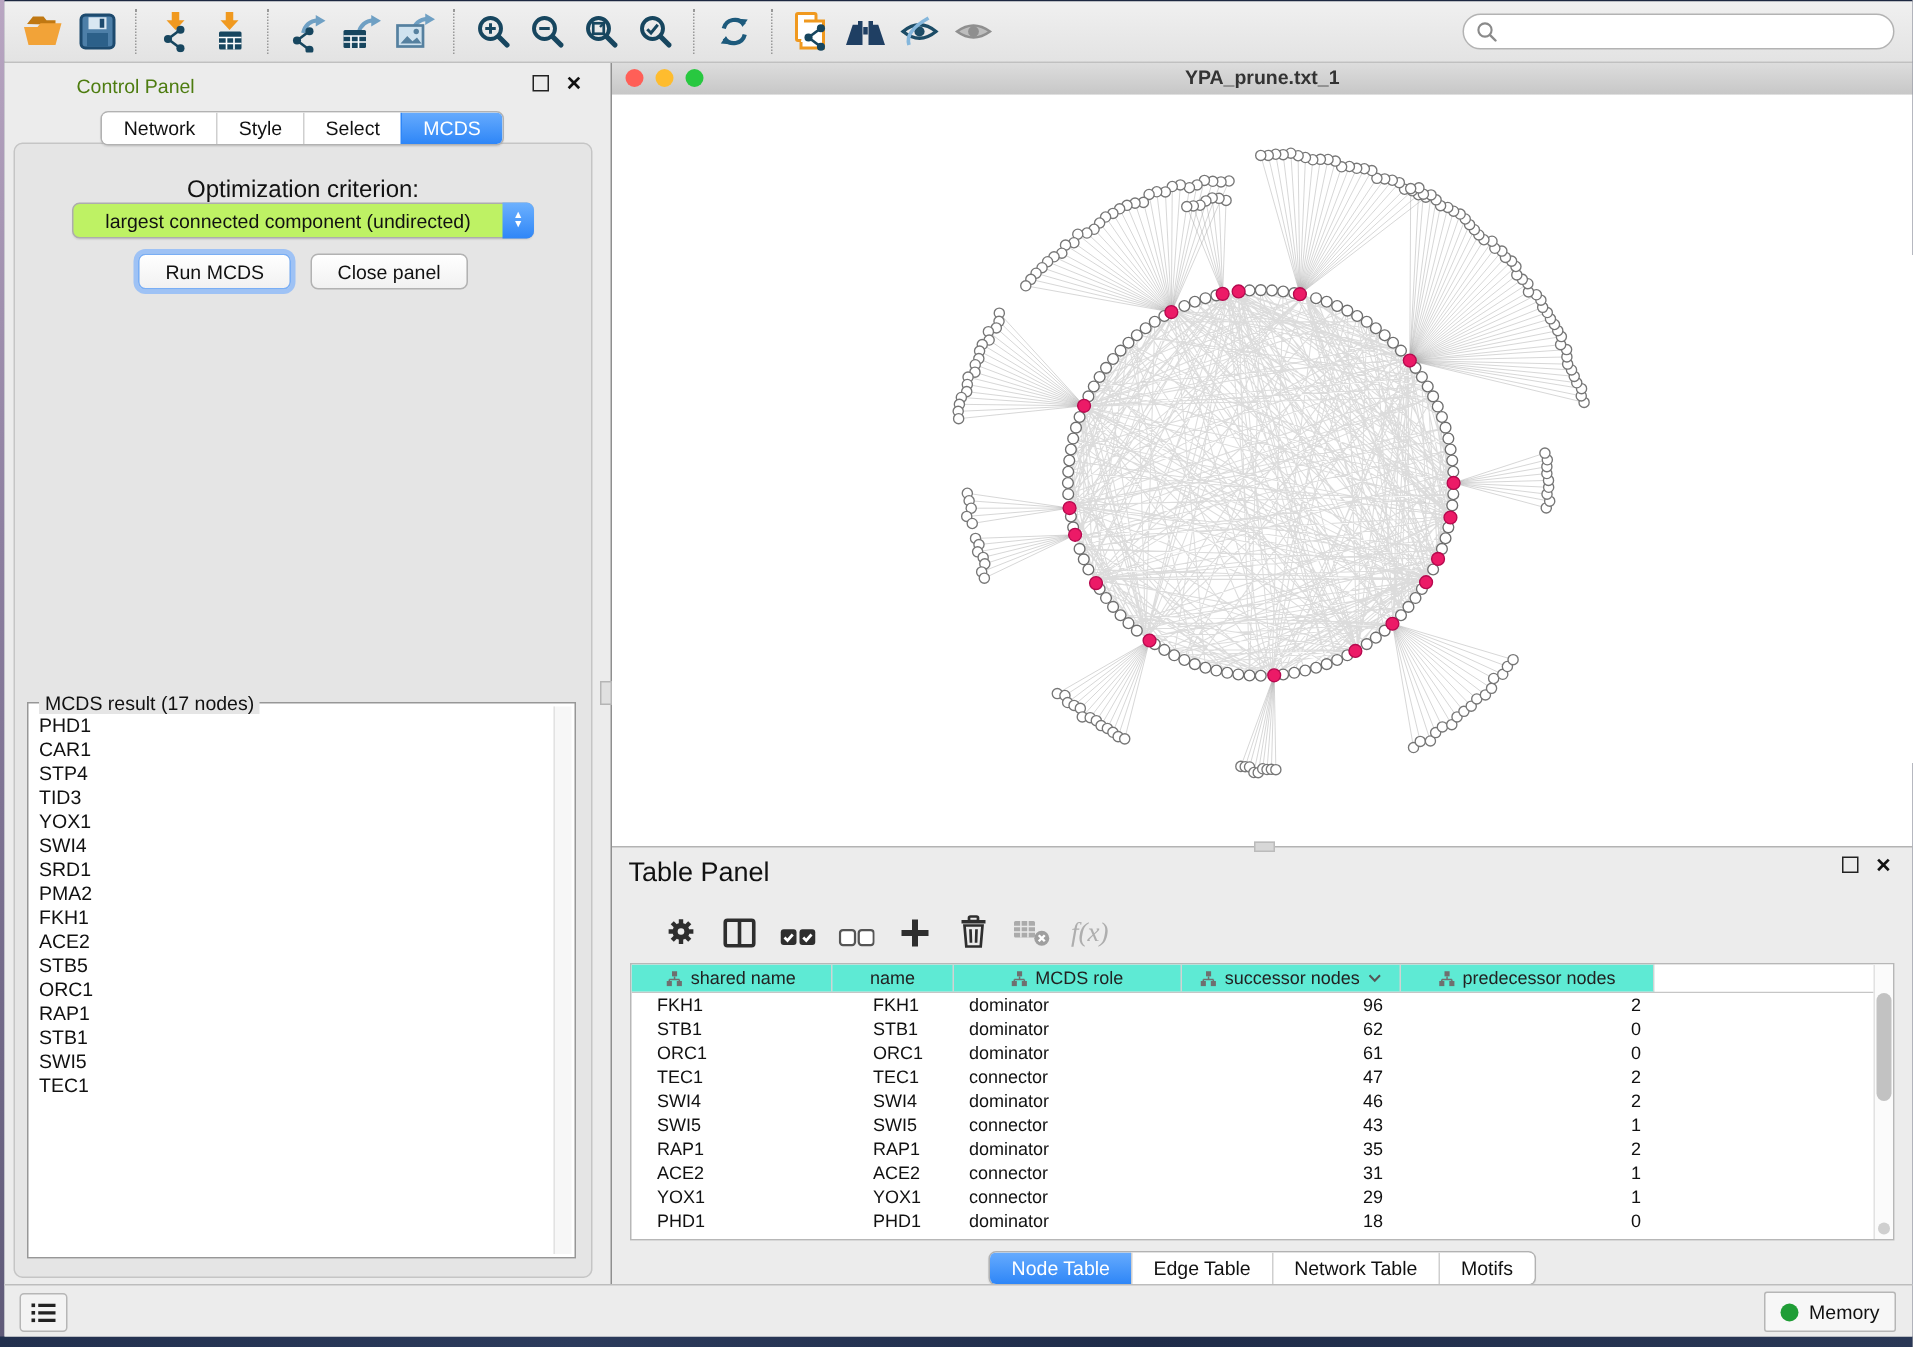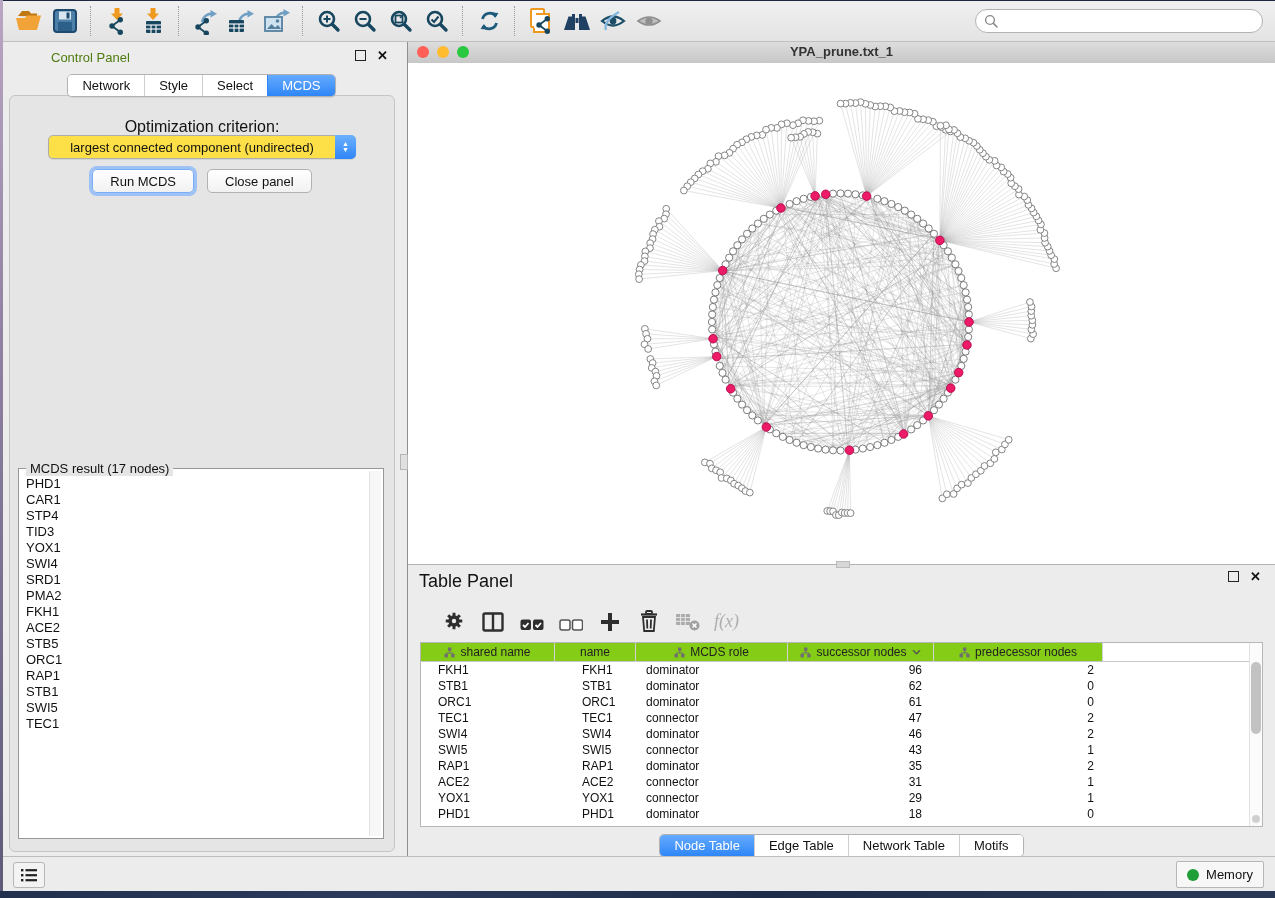--- a/index.html
+++ b/index.html
@@ -21,21 +21,21 @@
   .win-icons{position:absolute;right:12px;top:8px;display:flex;gap:11px;align-items:center;}
   .float-icon{width:9px;height:9px;border:1.5px solid #222;background:transparent;}
   .close-icon{font-size:13px;font-weight:bold;color:#111;line-height:11px;}
   .cp-tabs{position:absolute;left:0;top:32px;width:100%;display:flex;justify-content:center;z-index:2;}
   .seg{display:flex;border:1px solid #b2b2b2;border-radius:5px;overflow:hidden;background:#fff;height:21px;box-shadow:0 1px 1px rgba(0,0,0,.08);}
   .seg-item{padding:0 14px;font-size:13px;display:flex;align-items:center;background:#fff;color:#111;border-left:1px solid #cfcfcf;white-space:nowrap;}
   .seg-item:first-child{border-left:none;}
   .seg-item.active{background:linear-gradient(#66abfe,#2e86f7);color:#fff;border-left-color:#2e86f7;}
   .cp-pane{position:absolute;left:6px;right:5px;top:53px;bottom:5px;background:#e5e5e5;border:1px solid #c5c5c5;border-radius:6px;}
   .opt-label{position:absolute;top:22px;width:100%;text-align:center;font-size:16px;color:#111;}
-  .dropdown{position:absolute;left:38px;right:38px;top:39px;height:22px;background:#fde047;border:1px solid #adadad;border-radius:5px;display:flex;align-items:center;box-shadow:0 1px 1px rgba(0,0,0,.08);}
+  .dropdown{position:absolute;left:38px;right:38px;top:39px;height:22px;background:#bef264;border:1px solid #adadad;border-radius:5px;display:flex;align-items:center;box-shadow:0 1px 1px rgba(0,0,0,.08);}
   .dd-text{flex:1;text-align:center;font-size:13px;color:#111;white-space:nowrap;overflow:hidden;}
   .dd-step{width:21px;align-self:stretch;margin:-1px -1px -1px 0;background:linear-gradient(#6db1fe,#2f86f7);border-radius:0 5px 5px 0;color:#fff;display:flex;flex-direction:column;align-items:center;justify-content:center;font-size:7px;line-height:6px;}
   .btn-row{position:absolute;top:73px;width:100%;display:flex;justify-content:center;gap:13px;}
   .push-btn{height:22px;padding:0 17px;background:linear-gradient(#ffffff,#f1f1f1);border:1px solid #b2b2b2;border-radius:5px;font-size:13px;display:flex;align-items:center;color:#111;}
   .push-btn.focused{box-shadow:0 0 0 3px rgba(110,170,255,.6);border-color:#79aef5;}
   .mcds-group{position:absolute;left:8px;right:10px;top:372px;bottom:12px;border:1px solid #979797;background:#fff;}
   .mcds-legend{position:absolute;top:-8px;left:7px;background:#e5e5e5;padding:0 4px;font-size:13px;color:#111;}
   .mcds-list{position:absolute;left:7px;top:7px;right:18px;bottom:4px;font-size:13px;line-height:16px;color:#111;overflow:hidden;}
   .mcds-scroll{position:absolute;top:2px;bottom:2px;right:2px;width:11px;background:#f7f7f7;border-left:1px solid #e2e2e2;}
 
@@ -56,21 +56,21 @@
   
   .table-panel{position:absolute;left:0;top:522px;right:0;bottom:0;background:#ececec;border-top:1px solid #b3b3b3;}
   .tp-title{position:absolute;left:11px;top:6px;font-size:18px;color:#111;}
   .tp-winicons{position:absolute;right:14px;top:6px;display:flex;gap:11px;align-items:center;}
   .tp-toolbar{position:absolute;left:10px;right:10px;top:27px;height:43px;display:flex;align-items:center;padding-left:16px;}
   .tp-btn{width:39px;height:36px;display:flex;align-items:flex-end;justify-content:center;flex:0 0 auto;}
   .fx{font-family:"Liberation Serif",serif;font-style:italic;font-size:18px;color:#aeaeae;}
   .tcontainer{position:absolute;left:12px;right:12px;top:77px;height:183px;background:#fff;border:1px solid #b7b7b7;}
   .tscrollwrap{position:absolute;left:0;right:12px;top:0;bottom:0;overflow:hidden;}
   .thead{display:flex;height:18px;border-bottom:1px solid #c6c6c6;}
-  .th{box-sizing:border-box;display:flex;align-items:center;justify-content:center;gap:5px;font-size:12px;background:#84cc16;border-right:1px solid #d2d2d2;color:#222;white-space:nowrap;}
+  .th{box-sizing:border-box;display:flex;align-items:center;justify-content:center;gap:5px;font-size:12px;background:#5eead4;border-right:1px solid #d2d2d2;color:#222;white-space:nowrap;}
   .th.filler{background:#fff;border-right:none;flex:1;}
   .trow{display:flex;height:16px;font-size:12px;align-items:center;color:#111;}
   .td{box-sizing:border-box;white-space:nowrap;overflow:hidden;}
   .c0{width:134px;padding-left:17px;}
   .c1{width:81px;padding-left:27px;}
   .c2{width:152px;padding-left:10px;}
   .c3{width:146px;text-align:right;padding-right:12px;}
   .c4{width:169px;text-align:right;padding-right:9px;}
   .vscroll{position:absolute;right:0;top:0;bottom:0;width:12px;background:#fbfbfb;border-left:1px solid #e2e2e2;}
   .vthumb{position:absolute;left:1px;right:1px;top:19px;height:72px;background:#c2c2c2;border-radius:6px;}

